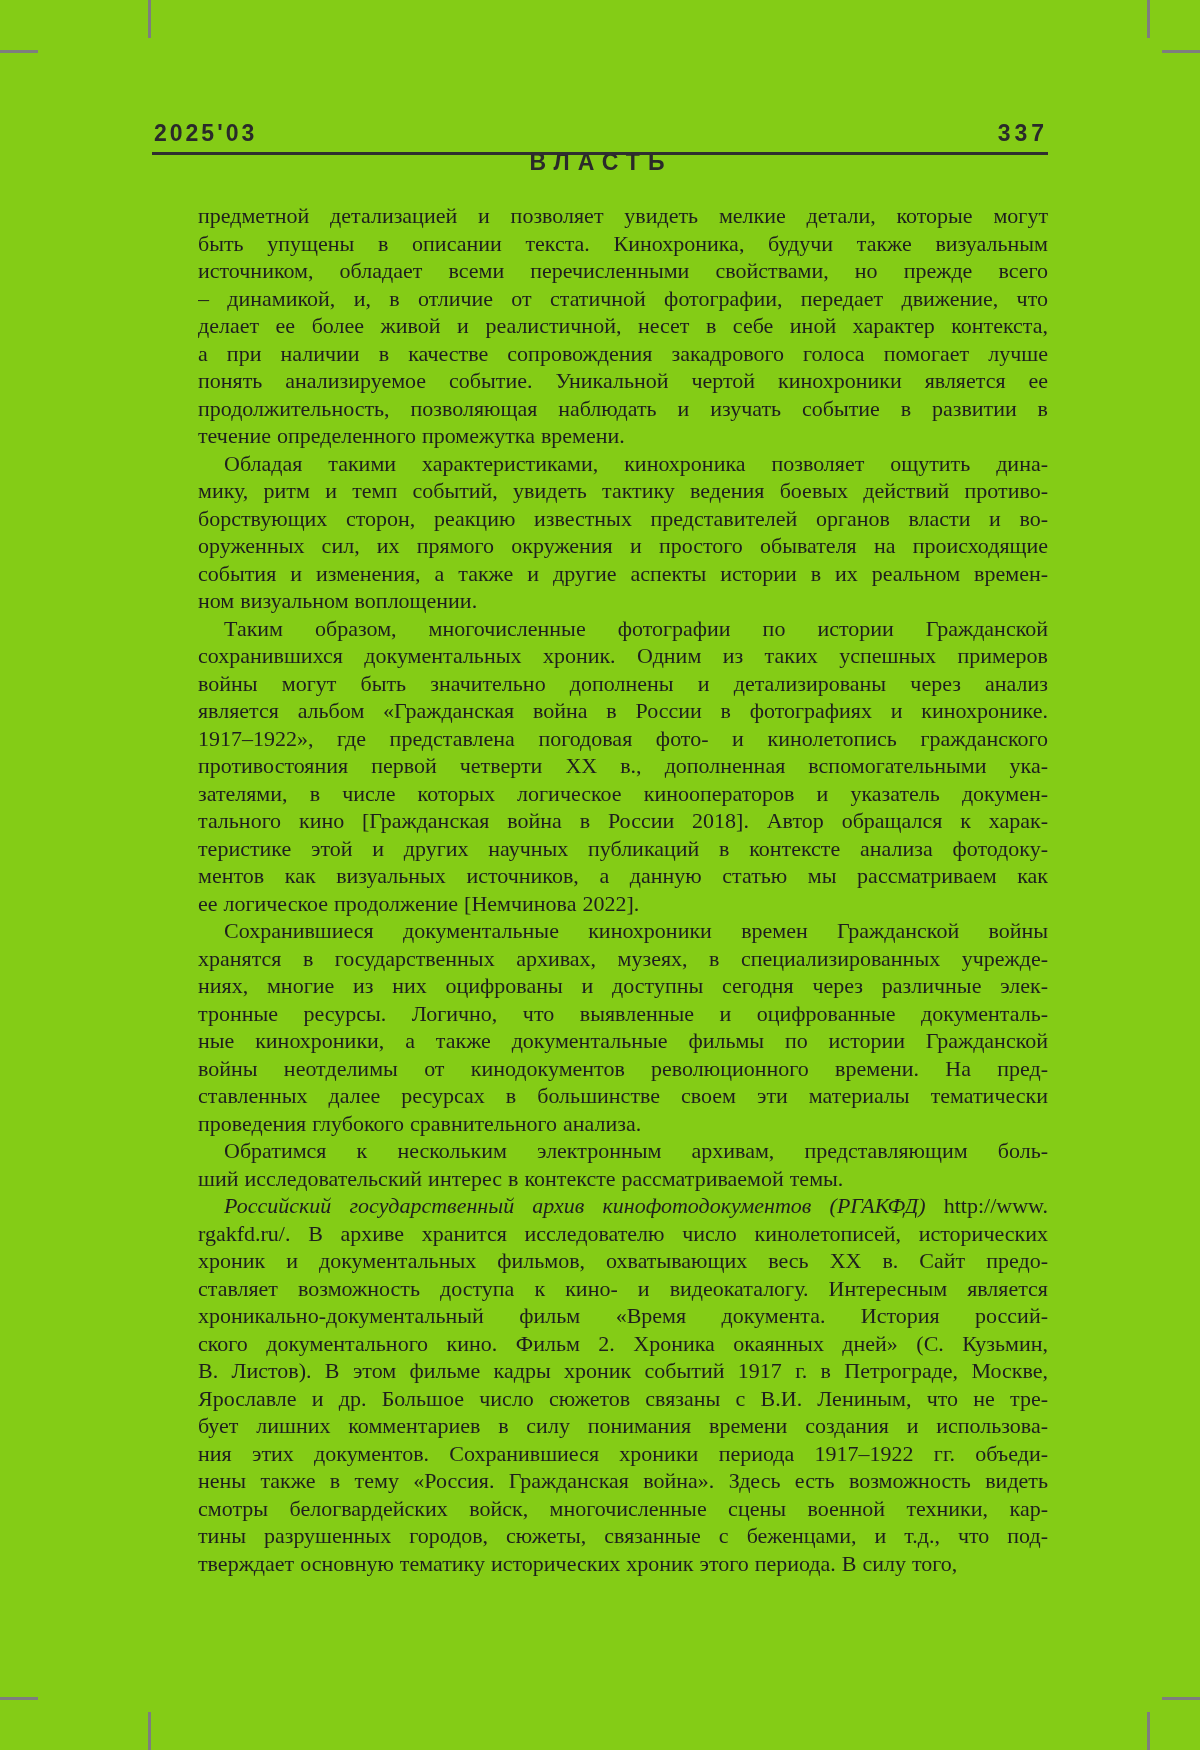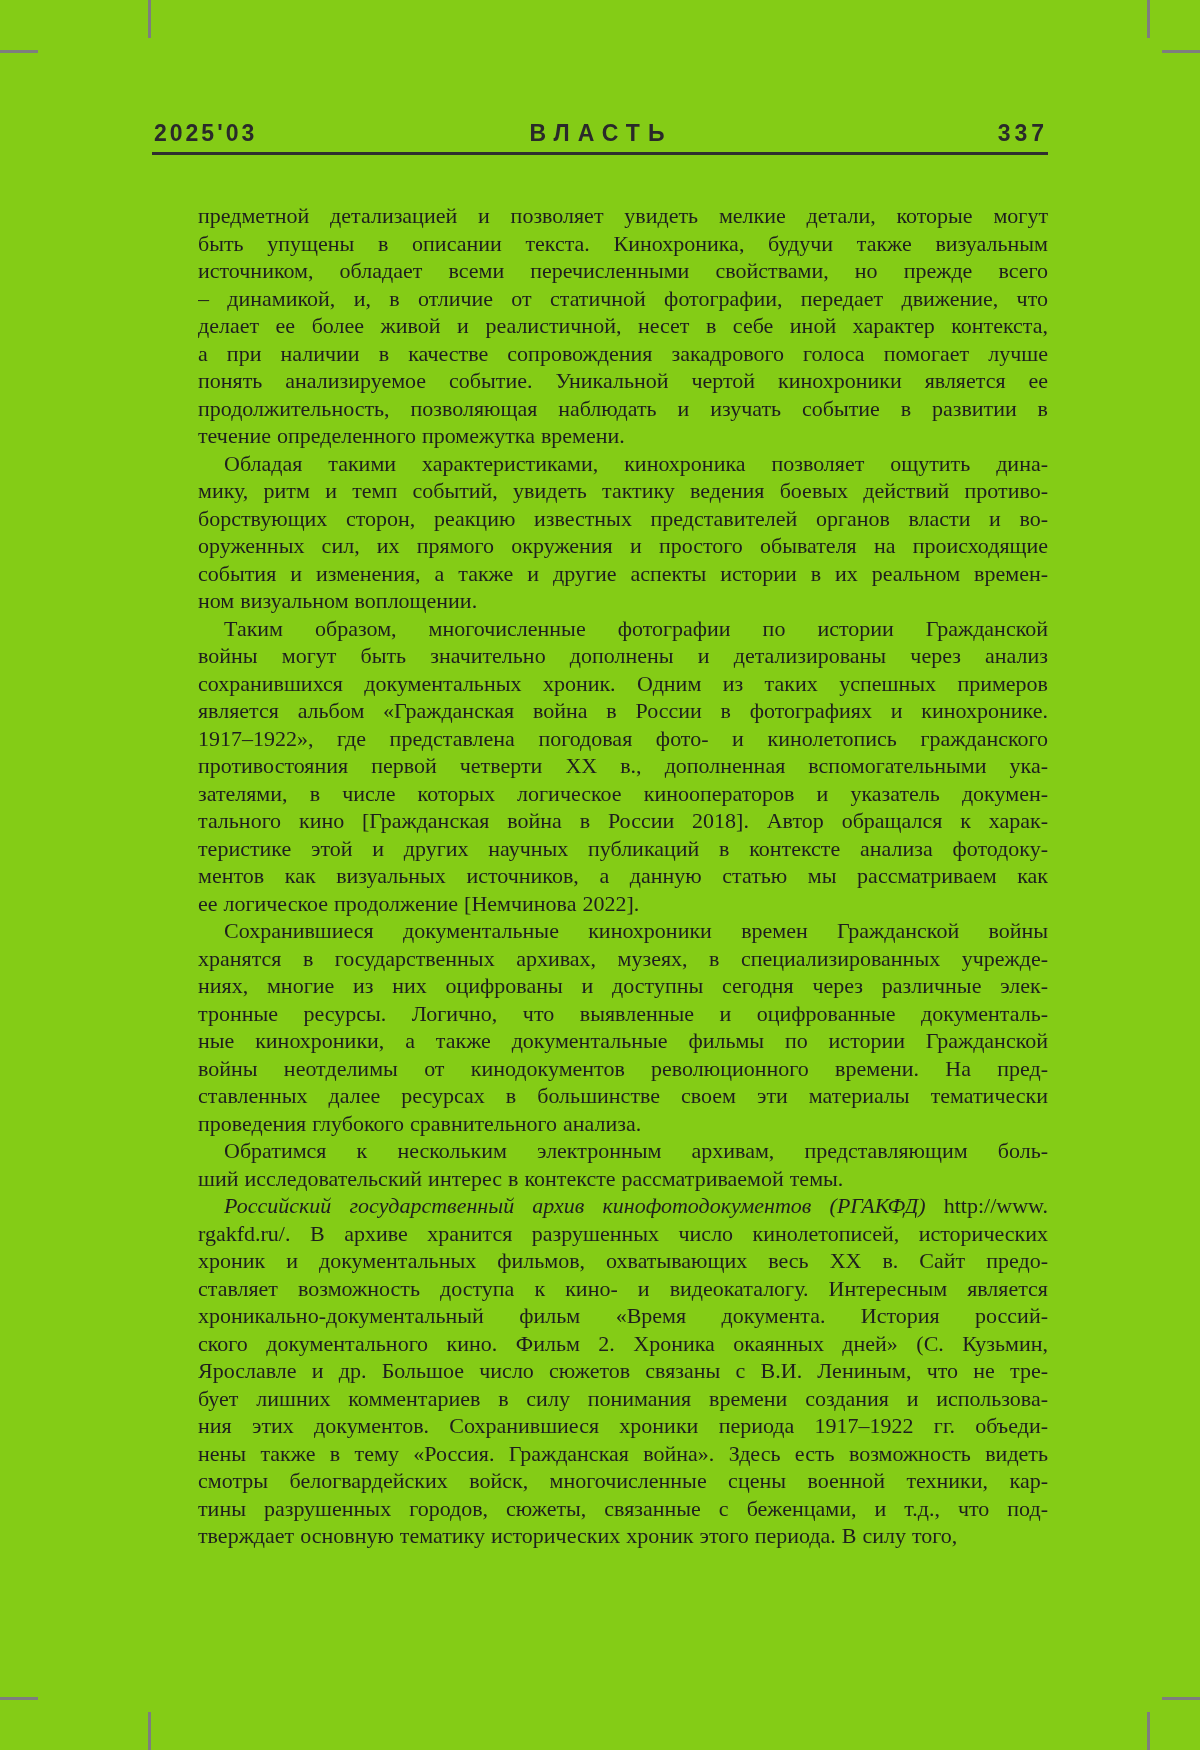--- a/index.html
+++ b/index.html
@@ -24,21 +24,21 @@
   .crop.br-v { left:1147px; top:1712px; }
 
   
   .runhead {
     position:absolute; left:154px; top:120px; width:894px;
     display:flex; justify-content:space-between; align-items:baseline;
     font-family:"Liberation Sans", sans-serif;
     font-weight:bold; font-size:23px; color:#2a2a2a;
   }
   .runhead .issue { letter-spacing:3px; }
-  .runhead .jtitle { letter-spacing:8px; position:absolute; left:50%; transform:translateX(-50%); }
+  .runhead .jtitle { letter-spacing:8px; position:absolute; left:50%; transform:translateX(-50%);margin-top:29px; }
   .runhead .pageno { letter-spacing:4px; }
   .head-rule {
     position:absolute; left:152px; top:152px; width:896px; height:3px;
     background:#2f2f2f;
   }
 
   
   .article {
     position:absolute; left:154px; top:202px; width:894px;
     font-size:22px; line-height:27.5px; color:#1e1e1e;
@@ -92,22 +92,22 @@
       <span class="line first">Обладая такими характеристиками, кинохроника позволяет ощутить дина-</span>
       <span class="line">мику, ритм и темп событий, увидеть тактику ведения боевых действий противо-</span>
       <span class="line">борствующих сторон, реакцию известных представителей органов власти и во-</span>
       <span class="line">оруженных сил, их прямого окружения и простого обывателя на происходящие</span>
       <span class="line">события и изменения, а также и другие аспекты истории в их реальном времен-</span>
       <span class="line last">ном визуальном воплощении.</span>
     </div>
 
     <div>
       <span class="line first">Таким образом, многочисленные фотографии по истории Гражданской</span>
+      <span class="line">сохранившихся документальных хроник. Одним из таких успешных примеров</span>
       <span class="line">войны могут быть значительно дополнены и детализированы через анализ</span>
-      <span class="line">сохранившихся документальных хроник. Одним из таких успешных примеров</span>
       <span class="line">является альбом «Гражданская война в России в фотографиях и кинохронике.</span>
       <span class="line">1917–1922», где представлена погодовая фото- и кинолетопись гражданского</span>
       <span class="line">противостояния первой четверти XX в., дополненная вспомогательными ука-</span>
       <span class="line">зателями, в числе которых логическое кинооператоров и указатель докумен-</span>
       <span class="line">тального кино [Гражданская война в России 2018]. Автор обращался к харак-</span>
       <span class="line">теристике этой и других научных публикаций в контексте анализа фотодоку-</span>
       <span class="line">ментов как визуальных источников, а данную статью мы рассматриваем как</span>
       <span class="line last">ее логическое продолжение [Немчинова 2022].</span>
     </div>
 
@@ -122,25 +122,26 @@
       <span class="line last">проведения глубокого сравнительного анализа.</span>
     </div>
 
     <div>
       <span class="line first">Обратимся к нескольким электронным архивам, представляющим боль-</span>
       <span class="line last">ший исследовательский интерес в контексте рассматриваемой темы.</span>
     </div>
 
     <div>
       <span class="line first"><span class="it">Российский государственный архив кинофотодокументов (РГАКФД)</span><span> http://www.</span></span>
-      <span class="line">rgakfd.ru/. В архиве хранится разрушенных число кинолетописей, исторических</span>
+      <span class="line">rgakfd.ru/. В архиве хранится исследователю число кинолетописей, исторических</span>
       <span class="line">хроник и документальных фильмов, охватывающих весь XX в. Сайт предо-</span>
       <span class="line">ставляет возможность доступа к кино- и видеокаталогу. Интересным является</span>
       <span class="line">хроникально-документальный фильм «Время документа. История россий-</span>
       <span class="line">ского документального кино. Фильм 2. Хроника окаянных дней» (С. Кузьмин,</span>
+      <span class="line">В. Листов). В этом фильме кадры хроник событий 1917 г. в Петрограде, Москве,</span>
       <span class="line">Ярославле и др. Большое число сюжетов связаны с В.И. Лениным, что не тре-</span>
       <span class="line">бует лишних комментариев в силу понимания времени создания и использова-</span>
       <span class="line">ния этих документов. Сохранившиеся хроники периода 1917–1922 гг. объеди-</span>
       <span class="line">нены также в тему «Россия. Гражданская война». Здесь есть возможность видеть</span>
       <span class="line">смотры белогвардейских войск, многочисленные сцены военной техники, кар-</span>
       <span class="line">тины разрушенных городов, сюжеты, связанные с беженцами, и т.д., что под-</span>
       <span class="line last">тверждает основную тематику исторических хроник этого периода. В силу того,</span>
     </div>
 
   </div>

